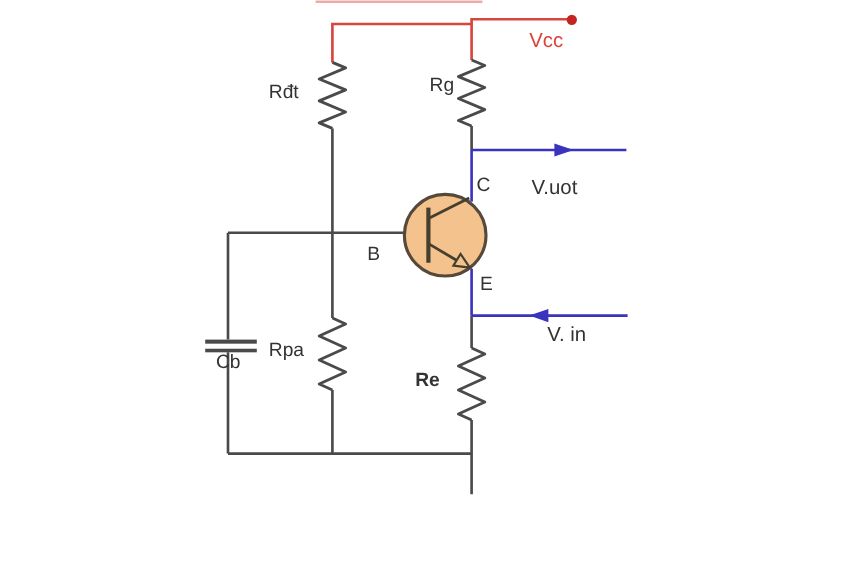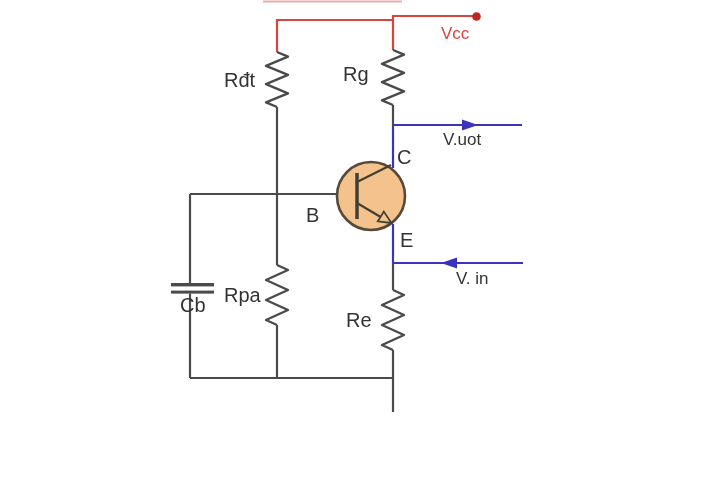--- a/index.html
+++ b/index.html
@@ -16,21 +16,21 @@
     overflow: hidden;
     padding-left: 28px;
   }
   #schematic-svg {
     position: absolute;
     left: 0;
     top: 0;
   }
   .lbl {
     position: absolute;
-    font-size: 20px;
+    font-size: 16px;
     line-height: 1.1;
     color: var(--label-black, #333333);
     white-space: nowrap;
     user-select: none;
   }
   .lbl.big { font-size: 17px; }
   .lbl.red { color: var(--supply-red, #d8453d); }
 </style>
 </head>
 <body>
@@ -90,30 +90,30 @@
     <polygon points="478,125 462,119.5 462,130.5" fill="var(--signal-blue)"></polygon>
     <polygon points="441,263 457,257.5 457,268.5" fill="var(--signal-blue)"></polygon>
 
     <line x1="338" y1="456" x2="350" y2="458.5" stroke="#8b8b8b" stroke-width="1.3" opacity="0.55"></line>
   </svg>
 
   <span class="lbl big red" style="left:441px; top:25px;">Vcc</span>
 
   <span class="lbl" style="left:224px; top:69px;">Rđt</span>
 
-  <span class="lbl" style="left:343px; top:63px;">Rg</span>
+  <span class="lbl" style="left:358px; top:63px;">Rg</span>
 
   <span class="lbl" style="left:397px; top:146px;">C</span>
 
   <span class="lbl" style="left:306px; top:204px;">B</span>
 
   <span class="lbl" style="left:400px; top:229px;">E</span>
 
-  <span class="lbl big" style="left:443px; top:131px;">V.uot</span>
+  <span class="lbl big" style="left:443px; top:148px;">V.uot</span>
 
   <span class="lbl big" style="left:456px; top:270px;text-align:right;">V. in</span>
 
   <span class="lbl" style="left:156px; top:294px;margin-left:24px;">Cb</span>
 
   <span class="lbl" style="left:224px; top:284px;text-align:center;">Rpa</span>
 
-  <span class="lbl" style="left:346px; top:309px;">Re</span>
+  <span class="lbl" style="left:346px; top:309px;font-weight:bold;">Re</span>
 </div>
 
 </body></html>

